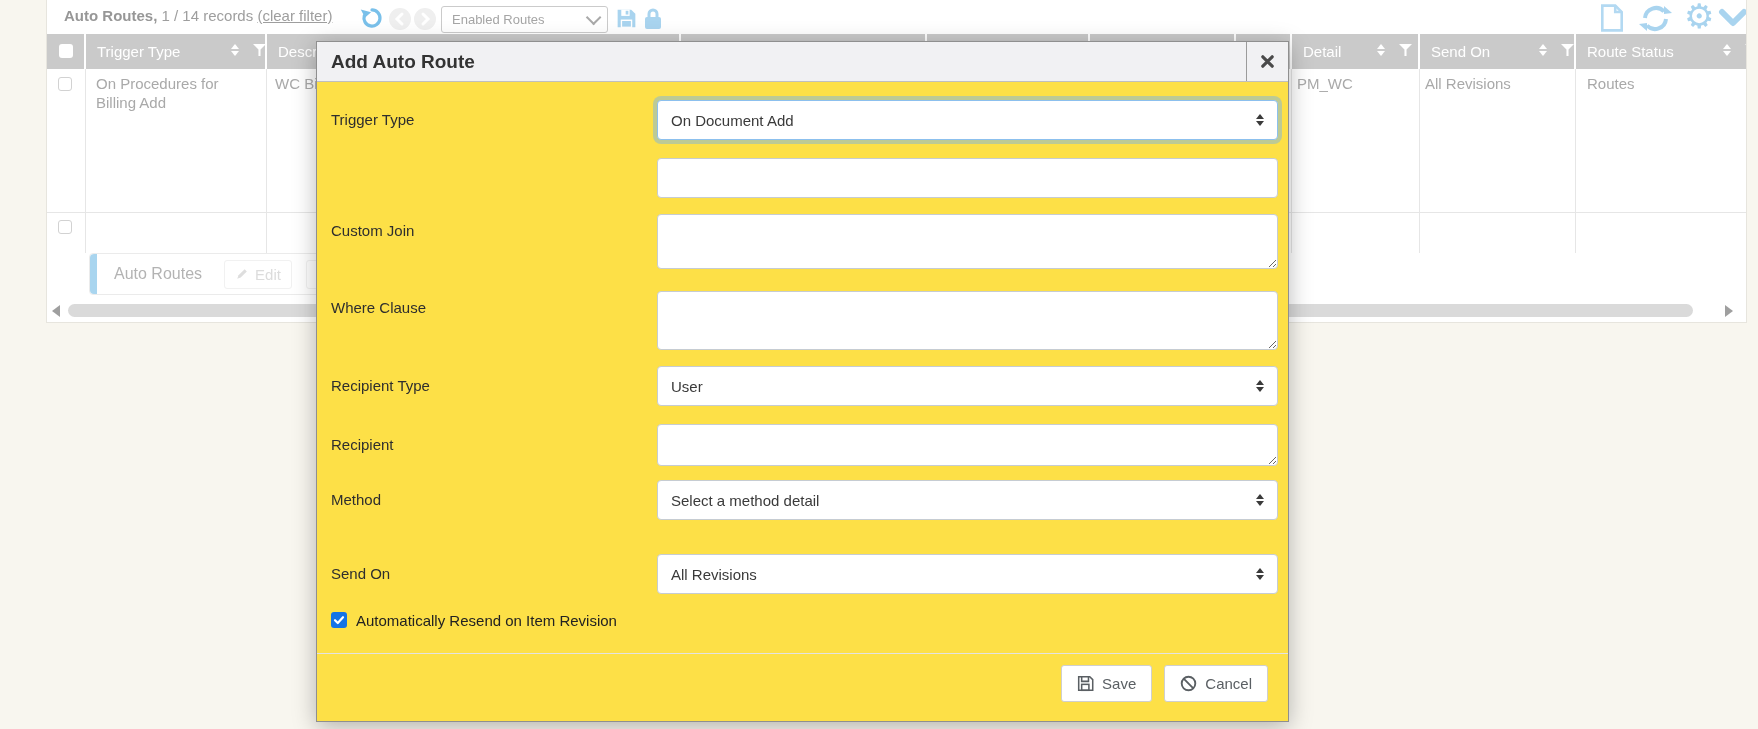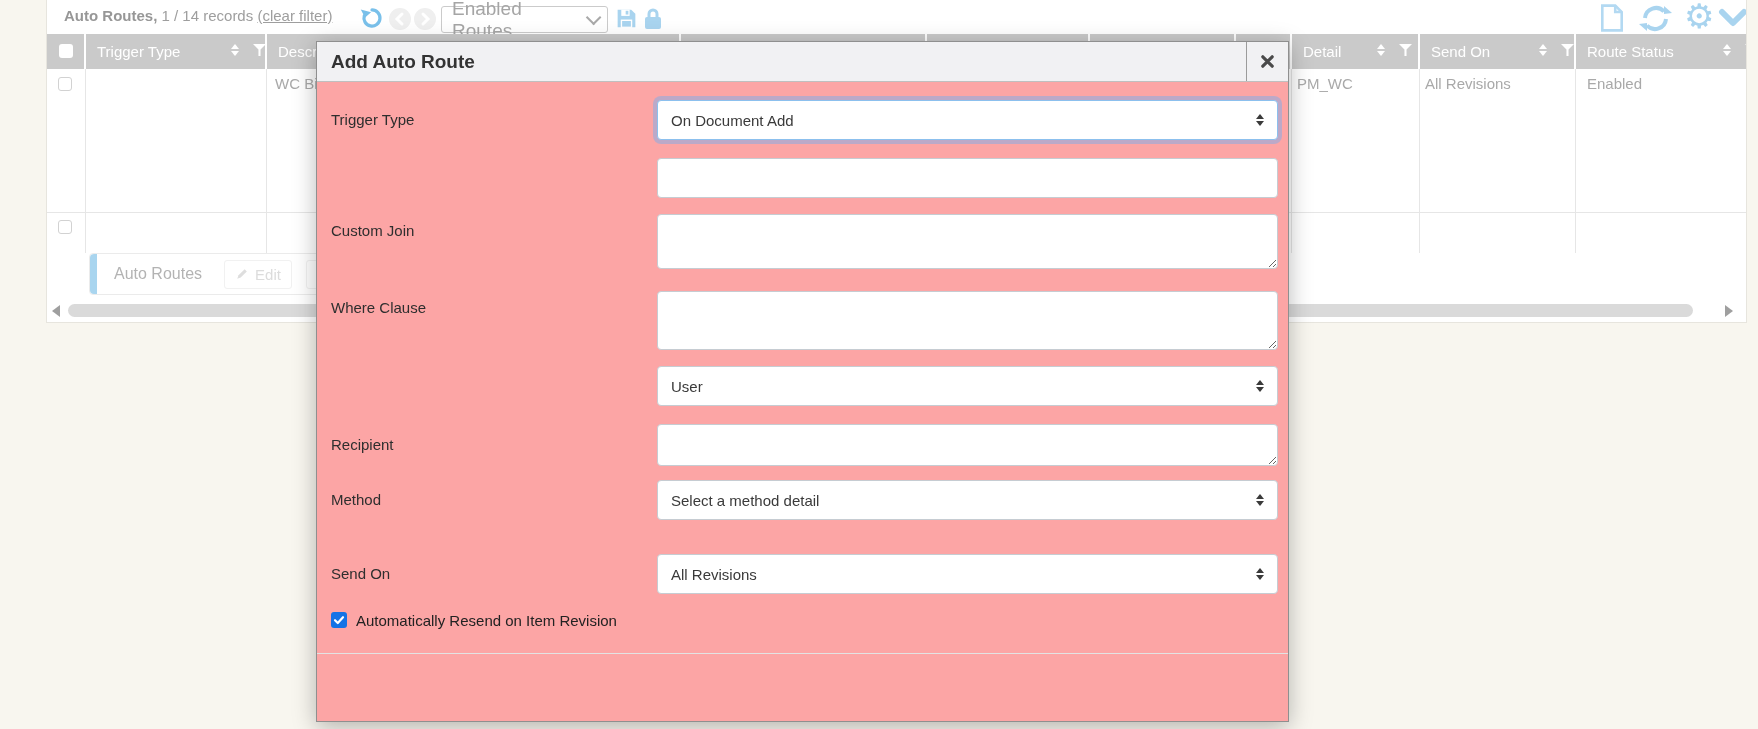--- a/index.html
+++ b/index.html
@@ -6,21 +6,21 @@
   .screen{position:relative;width:1758px;height:729px;background:#f8f6ef;overflow:hidden;}
   .abs{position:absolute;}
   
   .container{position:absolute;left:46px;top:0;width:1699px;height:322px;background:#fff;
              border:1px solid #e7e5de;border-top:none;overflow:hidden;}
   .toolbar-text{top:7px;left:17px;font-size:15px;color:#9e9e9e;white-space:nowrap;}
   .toolbar-text b{color:#979797;}
   .toolbar-text .lnk{text-decoration:underline;}
   .view-select{left:394px;top:6px;width:167px;height:27px;border:1px solid #cbcbcb;border-radius:3px;
                background:#fff;display:flex;align-items:center;justify-content:space-between;
-               padding:0 10px;font-size:19px;color:#a5a5a5;box-sizing:border-box;}
+               padding:0 10px;font-size:13px;color:#a5a5a5;box-sizing:border-box;}
   .chev-sm{width:9px;height:9px;border-right:2px solid #a9a9a9;border-bottom:2px solid #a9a9a9;
            transform:rotate(45deg) translateY(-3px);}
   
   .th{top:34px;height:35px;background:#cacaca;color:#fff;font-size:15px;display:flex;align-items:center;
       padding-left:11px;box-sizing:border-box;}
   .sort{display:flex;flex-direction:column;gap:2px;}
   .tu{width:0;height:0;border-left:4px solid transparent;border-right:4px solid transparent;border-bottom:5px solid #fff;}
   .td{width:0;height:0;border-left:4px solid transparent;border-right:4px solid transparent;border-top:5px solid #fff;}
   .funnel{width:13px;height:12px;background:#fff;clip-path:polygon(0 0,100% 0,58% 45%,58% 100%,42% 100%,42% 45%);}
   .hicon{top:44px;}
@@ -33,21 +33,21 @@
        box-sizing:border-box;display:flex;align-items:center;}
   .tab-accent{position:absolute;left:0;top:0;width:7px;height:40px;background:#a9d5ef;border-radius:4px 0 0 4px;}
   .tab-label{margin-left:24px;font-size:16px;color:#b3b3b3;}
   .ghost-btn{height:27px;border:1px solid #f1f1f1;border-radius:3px;display:flex;align-items:center;
              gap:6px;padding:0 10px;color:#dcdcdc;font-size:15px;background:#fff;}
   
   .sb-thumb{left:21px;top:304px;width:1625px;height:13px;background:#dadada;border-radius:7px;}
   .arr-l{width:0;height:0;border-top:6px solid transparent;border-bottom:6px solid transparent;border-right:8px solid #9f9f9f;}
   .arr-r{width:0;height:0;border-top:6px solid transparent;border-bottom:6px solid transparent;border-left:8px solid #9f9f9f;}
   
-  .modal{position:absolute;left:316px;top:41px;width:973px;height:681px;background:#fca5a5;
+  .modal{position:absolute;left:316px;top:41px;width:973px;height:681px;background:#fde047;
          border:1px solid #8f8f8f;box-shadow:0 5px 22px rgba(0,0,0,.28);box-sizing:border-box;}
   .m-header{position:absolute;left:0;top:0;right:0;height:39px;background:#f1f1f3;border-bottom:1px solid #bfbfbf;}
   .m-title{position:absolute;left:14px;top:0;line-height:39px;font-size:19px;font-weight:bold;color:#333;}
   .m-close{position:absolute;right:0;top:0;width:41px;height:39px;border-left:1px solid #9b9b9b;
            display:flex;align-items:center;justify-content:center;cursor:pointer;background:#f1f1f3;}
   .lbl{position:absolute;left:14px;width:320px;font-size:15px;color:#2e2e2e;line-height:40px;}
   .lbl-top{line-height:20px;padding-top:7px;}
   .ctl{position:absolute;left:340px;width:621px;box-sizing:border-box;border:1px solid #c6ccd2;border-radius:4px;
        font-size:15px;color:#3a3a3a;background:#fff;font-family:"Liberation Sans",sans-serif;}
   .sel{height:40px;display:flex;align-items:center;justify-content:space-between;padding:0 13px;cursor:pointer;}
@@ -168,24 +168,25 @@
     <div class="abs funnel hicon" style="left:1698px"></div>
 
     <div class="abs vline" style="left:38px"></div>
     <div class="abs vline" style="left:219px"></div>
     <div class="abs vline" style="left:1244px"></div>
     <div class="abs vline" style="left:1372px"></div>
     <div class="abs vline" style="left:1528px"></div>
     <div class="abs hline" style="top:212px"></div>
 
     <div class="abs cb" style="left:11px;top:77px"></div>
+    <div class="abs cell-txt" style="left:49px;top:74px;width:165px">On Procedures for Billing Add</div>
     <div class="abs cell-txt" style="left:228px;top:74px;width:90px;white-space:nowrap">WC Bi</div>
     <div class="abs cell-txt" style="left:1250px;top:74px">PM_WC</div>
     <div class="abs cell-txt" style="left:1378px;top:74px">All Revisions</div>
-    <div class="abs cell-txt" style="left:1540px;top:74px">Enabled</div>
+    <div class="abs cell-txt" style="left:1540px;top:74px">Routes</div>
 
     <div class="abs cb" style="left:11px;top:220px"></div>
 
     <div class="abs tab">
       <span class="tab-accent"></span>
       <span class="tab-label">Auto Routes</span>
       <span class="ghost-btn" style="margin-left:22px">
         <svg width="14" height="14" viewBox="0 0 16 16">
           <path d="M2.5 13.5 L4 9.5 L11 2.5 L13.5 5 L6.5 12 Z" fill="#dedede"></path>
         </svg>
@@ -224,20 +225,21 @@
     </div>
 
     <input class="ctl inp" style="top: 116px;" value="">
 
     <div class="lbl lbl-top" style="top:172px">Custom Join</div>
     <textarea class="ctl ta" style="top: 172px; height: 55px;"></textarea>
 
     <div class="lbl lbl-top" style="top:249px">Where Clause</div>
     <textarea class="ctl ta" style="top: 249px; height: 59px;"></textarea>
 
+    <div class="lbl" style="top:324px">Recipient Type</div>
     <div class="ctl sel" style="top:324px">
       <span>User</span>
       <span class="stepper">
           <i class="u"></i>
           <i class="d"></i>
         </span>
     </div>
 
     <div class="lbl" style="top:382px;line-height:42px">Recipient</div>
     <textarea class="ctl ta" style="top: 382px; height: 42px;"></textarea>
@@ -262,15 +264,32 @@
 
     <div class="mcb" style="top:570px">
       <svg width="12" height="12" viewBox="0 0 12 12">
         <path d="M2 6.2 L4.8 9 L10 3.2" fill="none" stroke="#fff" stroke-width="2.2" stroke-linecap="round" stroke-linejoin="round"></path>
       </svg>
     </div>
     <div class="mcb-lbl" style="top:570px">Automatically Resend on Item Revision</div>
 
     <div class="m-div"></div>
 
+    <div class="btnrow">
+      <button class="btn">
+        <svg width="17" height="17" viewBox="0 0 20 20">
+          <path d="M2 2 h13 l3.5 3.5 V18 H2 Z" fill="none" stroke="#5a5f63" stroke-width="1.8"></path>
+          <path d="M5.5 2 v5.5 h8 V2" fill="none" stroke="#5a5f63" stroke-width="1.8"></path>
+          <rect x="5.5" y="11" width="8.5" height="7" fill="none" stroke="#5a5f63" stroke-width="1.8"></rect>
+        </svg>
+        <span>Save</span>
+      </button>
+      <button class="btn">
+        <svg width="17" height="17" viewBox="0 0 20 20">
+          <circle cx="10" cy="10" r="8" fill="none" stroke="#5a5f63" stroke-width="2.2"></circle>
+          <path d="M4.6 4.6 L15.4 15.4" stroke="#5a5f63" stroke-width="2.2"></path>
+        </svg>
+        <span>Cancel</span>
+      </button>
+    </div>
   </div>
 
 </div>
 
 </body></html>

